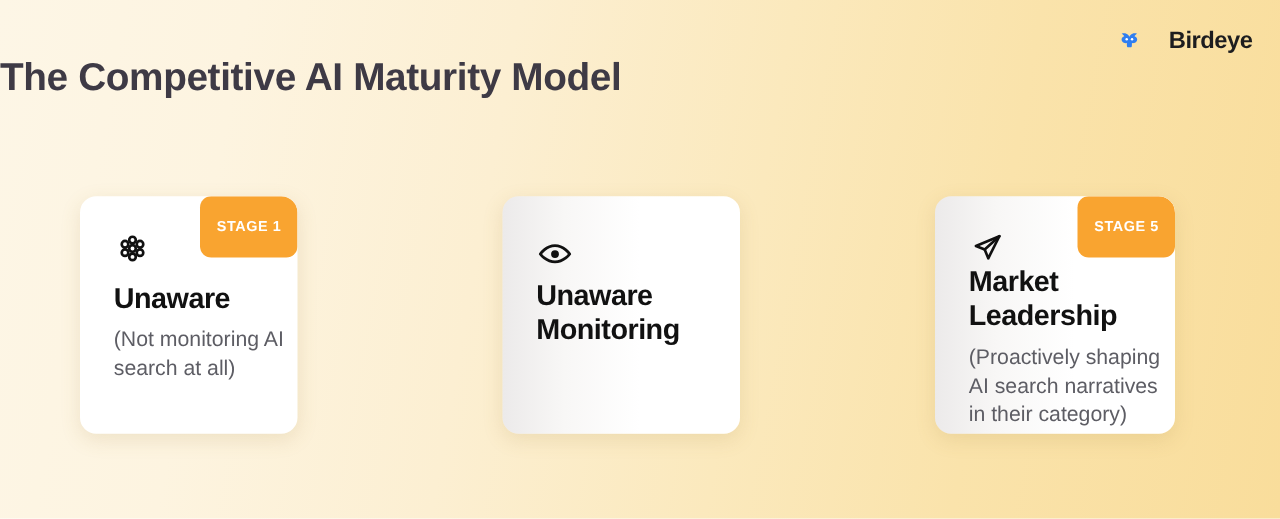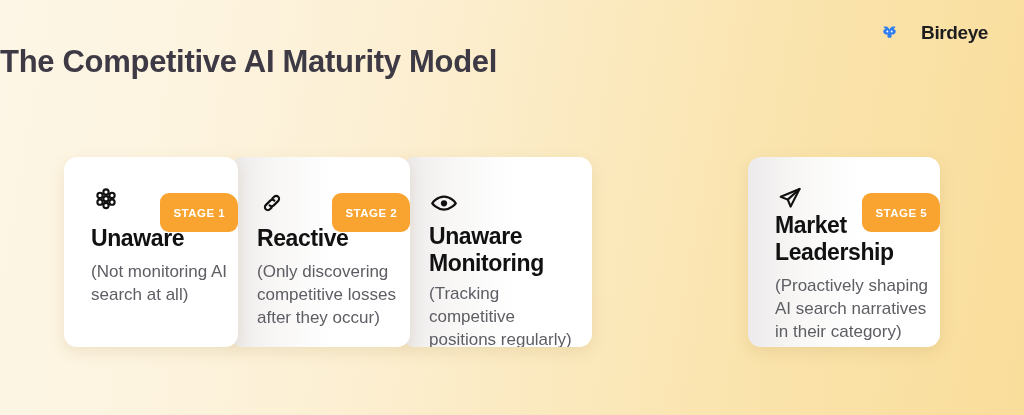--- a/index.html
+++ b/index.html
@@ -25,21 +25,21 @@
         #fbe9bd 58%,
         #fae3ab 76%,
         #f9dd9b 100%);
     overflow: hidden;
   }
 
   
   .brand {
     position: absolute;
     top: 23px;
-    right: 36px;
+    right: 22px;
     display: flex;
     align-items: flex-start;
     gap: 22px;
   }
   .brand-mark {
     width: 19px;
     height: 19px;
     display: block;
   }
   .brand-name {
@@ -86,33 +86,32 @@
 
   .card-inner {
     position: relative;
     height: 100%;
   }
 
   .badge {
     position: absolute;
     top: 0;
     right: 0;
-    height: 39px;
+    height: 49px;
     padding: 0 13px;
     display: flex;
     align-items: center;
     justify-content: center;
     background: #f9a430;
     color: #ffffff;
     font-size: 11.5px;
     font-weight: bold;
     letter-spacing: 0.45px;
     border-radius: 9px 13px 9px 9px;
     white-space: nowrap;
-    margin-top: 36px;
   }
 
   .card-icon {
     position: absolute;
     left: 27px;
     width: 30px;
     height: 30px;
     color: #111111;
   }
   .card-icon svg {
@@ -197,44 +196,30 @@
             <circle cx="7.2" cy="15.3" r="2.1"></circle>
             <circle cx="16.8" cy="15.3" r="2.1"></circle>
             <circle cx="12" cy="18.0" r="2.1"></circle>
           </svg>
         </span>
         <div class="card-title">Unaware</div>
         <div class="card-desc">(Not monitoring AI search at all)</div>
       </div>
     </div>
 
-    <div class="card s2" style="left:166px; width:180px; z-index:4;">
-      <div class="card-inner">
-        <div class="badge">STAGE 2</div>
-        <span class="card-icon">
-          <svg viewBox="0 0 24 24" fill="none" stroke="currentColor" stroke-width="1.7" stroke-linecap="round">
-            <path d="M10.1 13.9c0.9 0.9 2.4 0.9 3.3 0l3.6-3.6c0.9-0.9 0.9-2.4 0-3.3-0.9-0.9-2.4-0.9-3.3 0l-1.5 1.5"></path>
-            <path d="M13.9 10.1c-0.9-0.9-2.4-0.9-3.3 0l-3.6 3.6c-0.9 0.9-0.9 2.4 0 3.3 0.9 0.9 2.4 0.9 3.3 0l1.5-1.5"></path>
-          </svg>
-        </span>
-        <div class="card-title">Reactive</div>
-        <div class="card-desc">(Only discovering competitive losses after they occur)</div>
-      </div>
-    </div>
 
     <div class="card s3" style="left:338px; width:190px; z-index:3;">
       <div class="card-inner">
         <span class="card-icon">
           <svg viewBox="0 0 24 24" fill="none" stroke="currentColor" stroke-width="1.8" stroke-linecap="round" stroke-linejoin="round">
             <path d="M2.6 12.2s3.5-5.4 9.4-5.4 9.4 5.4 9.4 5.4-3.5 5.0-9.4 5.0-9.4-5.0-9.4-5.0z"></path>
             <circle cx="12" cy="12.2" r="2.5" fill="currentColor" stroke="none"></circle>
           </svg>
         </span>
         <div class="card-title">Unaware Monitoring</div>
-        <div class="card-desc">(Tracking competitive positions regularly)</div>
       </div>
     </div>
 
 
     <div class="card s5" style="left:684px; width:192px; z-index:1;">
       <div class="card-inner">
         <div class="badge">STAGE 5</div>
         <span class="card-icon">
           <svg viewBox="0 0 24 24" fill="none" stroke="currentColor" stroke-width="1.7" stroke-linecap="round" stroke-linejoin="round">
             <path d="M19.6 4.8L4.6 11.0l5.6 2.3 2.3 5.6z"></path>

